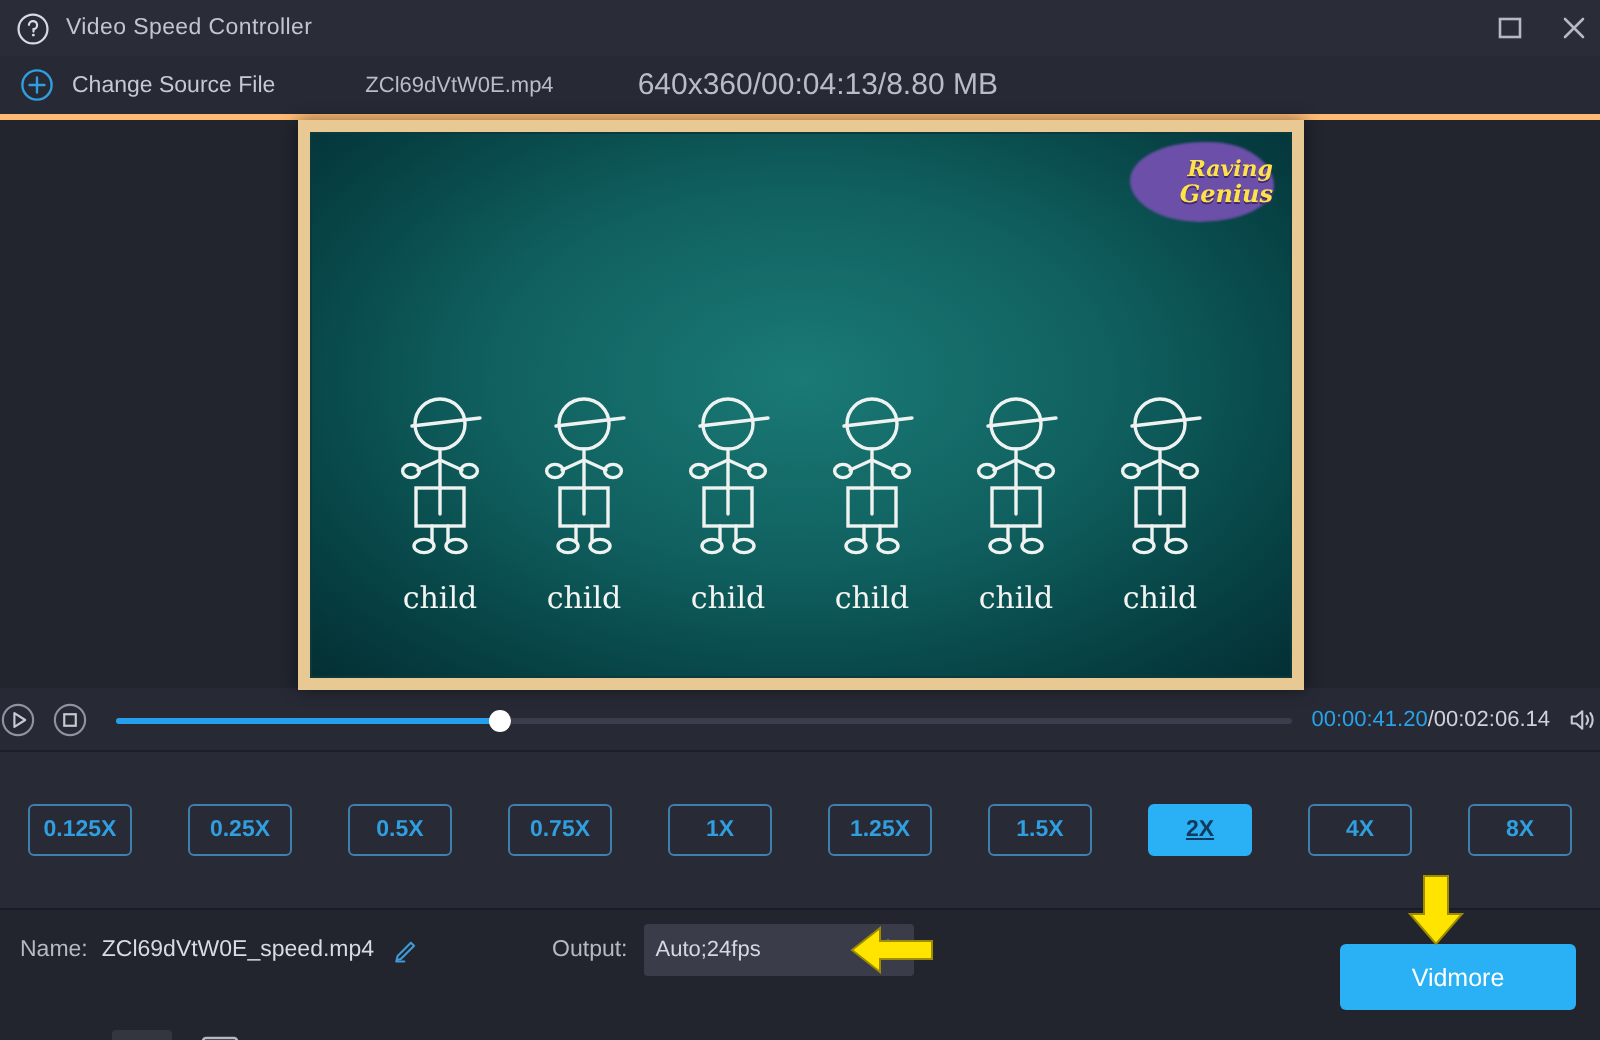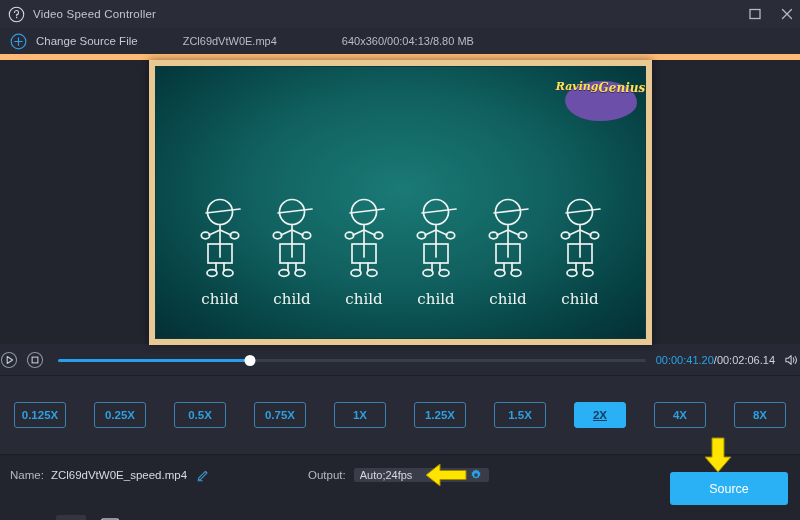--- a/index.html
+++ b/index.html
@@ -29,28 +29,28 @@
     display: flex; align-items: center; gap: 18px;
   }
   .win-btn { width: 14px; height: 14px; cursor: default; }
 
   
   .sourcebar {
     height: 32px;
     background: #272935;
     display: flex; align-items: center;
     padding-left: 10px;
-    border-bottom: 6px solid #fdba74;
+    border-bottom: 3px solid #fdba74;
   }
   .plus-icon { width: 17px; height: 17px; flex: 0 0 auto; }
   .change-src {
     color: #c6c9d2; font-size: 11.5px; margin-left: 9px; cursor: default;
   }
   .src-name { color: #b9bcc6; font-size: 11px; margin-left: 45px; }
-  .src-meta { color: #b9bcc6; font-size: 11px; margin-left: 65px; }
+  .src-meta { color: #b9bcc6; font-size: 15px; margin-left: 42px; }
 
   
   .preview {
     height: 284px;
     background: #22242e;
     display: flex; align-items: center; justify-content: center;
     position: relative;
   }
   .video-frame {
     width: 503px; height: 285px;
@@ -59,24 +59,24 @@
     position: relative;
     box-shadow: 0 0 8px rgba(0,0,0,.45);
   }
   .board {
     width: 100%; height: 100%;
     background: radial-gradient(ellipse at 50% 45%, #1a7a75 0%, #10605f 45%, #064043 80%, #042f34 100%);
     position: relative; overflow: hidden;
     border: 1px solid #0a3a3c;
   }
   .logo {
-    position: absolute; right: 8px; top: 14px;
+    position: absolute; right: 8px; top: 4px;
     width: 72px; height: 40px;
-    display: flex; flex-direction: row;
-    align-items: flex-start; justify-content: center;
+    display: flex; flex-direction: column;
+    align-items: flex-end; justify-content: center;
     line-height: 1;
   }
   .logo-blob {
     position: absolute; inset: 0;
     background: #6b4fa8;
     border-radius: 50% 45% 52% 48% / 48% 55% 45% 52%;
     filter: blur(.4px);
   }
   .logo span {
     position: relative;
@@ -155,23 +155,23 @@
     background: #22242e;
     border-top: 1px solid #1b1d26;
     position: relative;
   }
   .row-name {
     height: 40px; display: flex; align-items: center; padding-left: 10px;
   }
   .lbl { color: #b6b9c3; font-size: 11.5px; }
   .val { color: #d8dbe3; font-size: 11.5px; margin-left: 7px; }
   .pencil { width: 14px; height: 14px; margin-left: 9px; cursor: default; }
-  .out-lbl { color: #b6b9c3; font-size: 11.5px; margin-left: 98px; }
+  .out-lbl { color: #b6b9c3; font-size: 11.5px; margin-left: 66px; }
   .out-box {
-    width: 135px; height: 14px; margin-left: 8px;
+    width: 135px; height: 26px; margin-left: 8px;
     background: #3a3d49; border-radius: 2px;
     display: flex; align-items: center; padding: 0 6px;
     position: relative; cursor: default;
   }
   .out-box .txt { color: #d5d8e0; font-size: 11px; }
   .gear { width: 14px; height: 14px; position: absolute; right: 6px; cursor: default; }
 
   .row-save {
     display: flex; align-items: center; padding-left: 10px; margin-top: 20px;
   }
@@ -464,21 +464,21 @@
     </span>
     <span class="folder-btn">
       <svg viewBox="0 0 24 20" width="24" height="20">
         <rect x="3.5" y="3" width="17" height="14" rx="1.5" fill="none" stroke="#b6b9c3" stroke-width="1.3"></rect>
         <rect x="8" y="8" width="8" height="4" fill="none" stroke="#b6b9c3" stroke-width="1.3"></rect>
       </svg>
     </span>
   </div>
 
   <div class="export-btn">
-    <span>Source</span>
+    <span>Vidmore</span>
   </div>
 </div>
 
 <span class="arrow-left">
   <svg viewBox="0 0 44 28" width="44" height="28">
     <path d="M2 14 L16 3 L16 9.5 L42 9.5 L42 18.5 L16 18.5 L16 25 Z" fill="#ffe400" stroke="#9d8b00" stroke-width="1"></path>
   </svg>
 </span>
 
 <span class="arrow-down">

